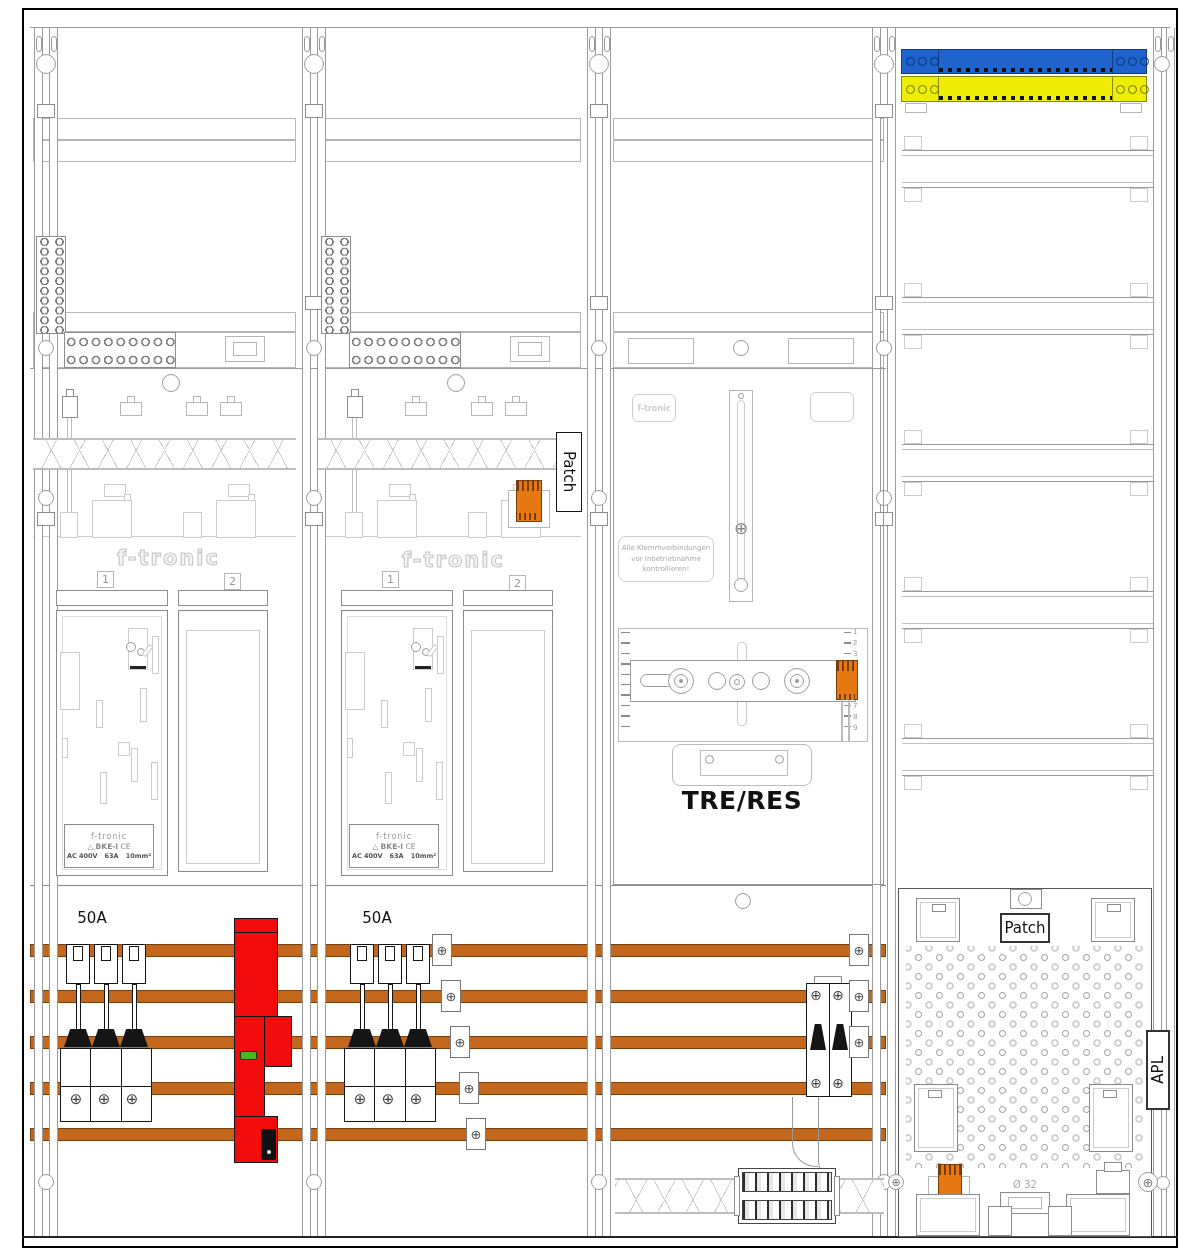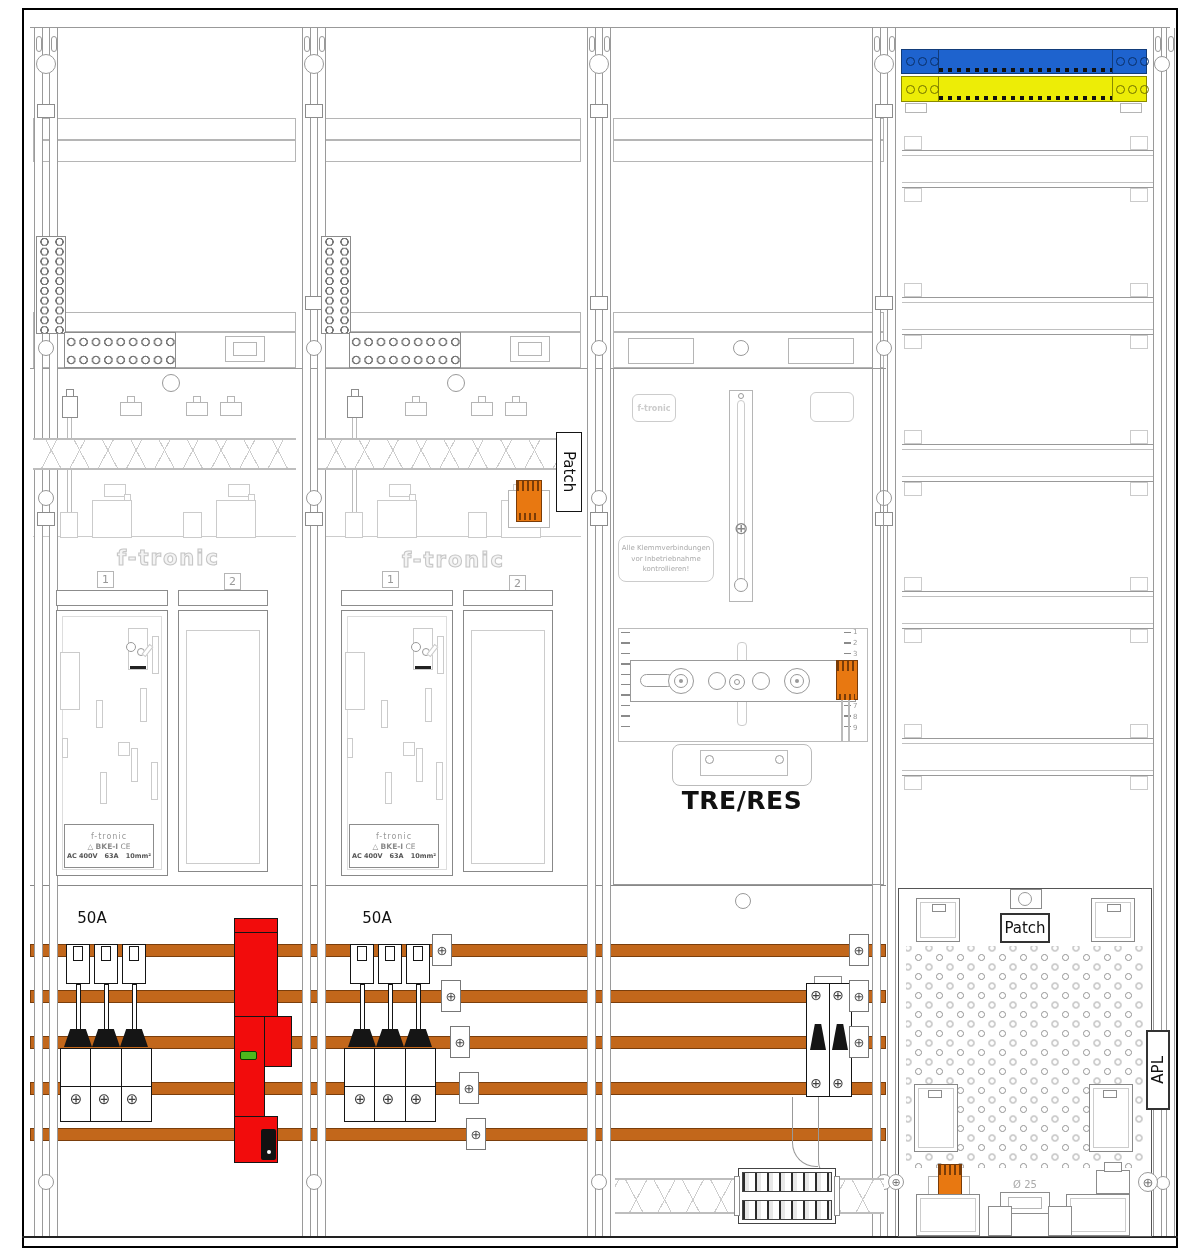--- a/index.html
+++ b/index.html
@@ -486,21 +486,21 @@
   <div class="a ln2" style="left:1103px;top:1090px;width:14px;height:8px"></div>
   <div class="a txtc" style="left:1146px;top:1030px;width:24px;height:80px;border:2px solid #333;background:#fff">
     <span style="writing-mode:vertical-rl;transform:rotate(180deg);font-size:15px;color:#111">APL</span>
   </div>
   <div class="a ln" style="left:928px;top:1176px;width:42px;height:36px"></div>
   <div class="a org" style="left:938px;top:1164px;width:24px;height:48px"></div>
   <div class="a ostripe" style="left:939px;top:1165px;width:22px;height:10px"></div>
   <div class="a ostripe" style="left:941px;top:1204px;width:18px;height:6px"></div>
   <div class="a" style="left:948px;top:1212px;width:3px;height:24px;background:#999"></div>
   <div class="a txtc" style="left:998px;top:1178px;width:54px;height:12px;font-size:10px;color:#aaa">
-    <span>Ø 25</span>
+    <span>Ø 32</span>
   </div>
   <div class="a ln2" style="left:1000px;top:1192px;width:50px;height:22px"></div>
   <div class="a ln" style="left:1008px;top:1197px;width:34px;height:12px"></div>
   <div class="a ln2" style="left:1096px;top:1170px;width:34px;height:24px"></div>
   <div class="a ln2" style="left:1104px;top:1162px;width:18px;height:10px"></div>
   <div class="a co" style="left:916px;top:1194px;width:64px;height:42px"></div>
   <div class="a co" style="left:1066px;top:1194px;width:64px;height:42px"></div>
   <div class="a ln2" style="left:988px;top:1206px;width:24px;height:30px"></div>
   <div class="a ln2" style="left:1048px;top:1206px;width:24px;height:30px"></div>
   <div class="a c txtc" style="left:888px;top:1174px;width:16px;height:16px;font-size:11px;color:#777">

